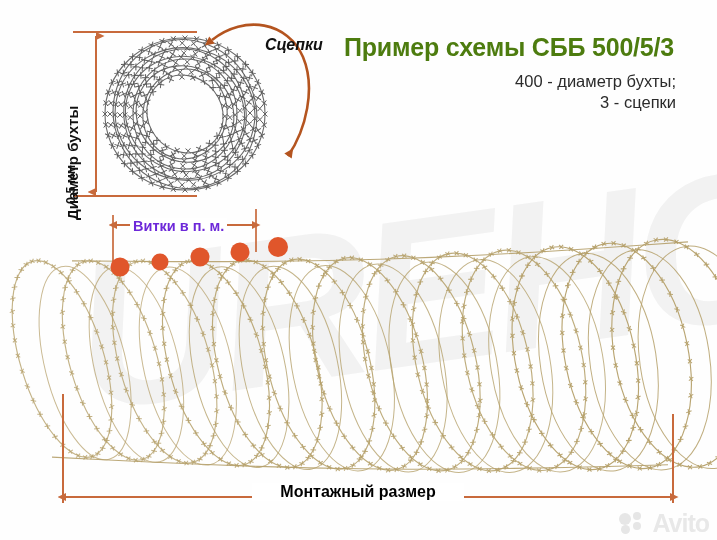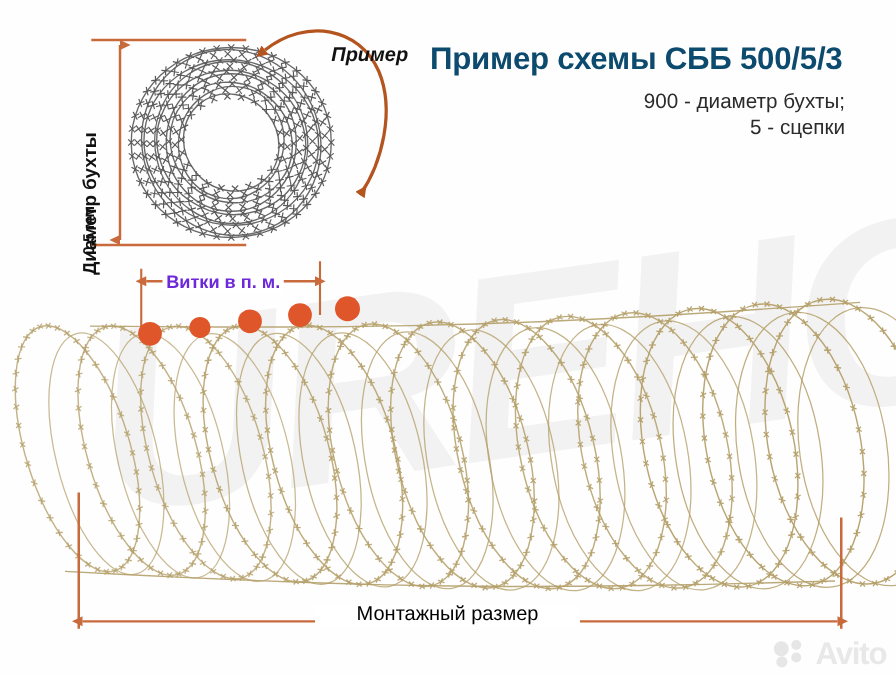--- a/index.html
+++ b/index.html
@@ -37,21 +37,21 @@
     white-space:nowrap;
     user-select:none;
   }
 
   
   .title{
     position:absolute;
     left:344px; top:33px;
     font-size:25px;
     font-weight:bold;
-    color:#0c4a6e;
+    color:#4d7c0f;
     letter-spacing:-0.2px;
     white-space:nowrap;
     z-index:12;
   }
   .spec-list{
     position:absolute;
     right:41px; top:71px;
     text-align:right;
     font-size:16.5px;
     color:#2b2b2b;
@@ -103,21 +103,21 @@
     position:absolute;
     left:-2px; top:22px;
     font-size:12.5px;
     font-weight:bold;
     color:#111;
     white-space:nowrap;
     transform:rotate(-90deg);
     transform-origin:left top;
   }
   .mont-wrap{
-    position:absolute;left:0px;top:483px;width:578px;height:40px;z-index:14;
+    position:absolute;left:0px;top:483px;width:578px;height:40px;z-index:14;font-weight:bold;
   }
   .mont-inner{
     position:absolute;left:252px;top:0px;width:212px;background:#fff;text-align:center;
   }
 
   
   svg.layer{position:absolute;left:0;top:0;width:717px;height:540px;overflow:visible;}
   #coil-layer{z-index:4;}
   #dim-layer{z-index:9;}
   #dots-layer{z-index:10;}
@@ -2634,25 +2634,25 @@
         <circle cx="160" cy="262" r="8.5" fill="#e0562b"></circle>
         <circle cx="200" cy="257" r="9.5" fill="#e0562b"></circle>
         <circle cx="240" cy="252" r="9.5" fill="#e0562b"></circle>
         <circle cx="278" cy="247" r="10" fill="#e0562b"></circle>
       </g>
   </svg>
 
   <div class="title">Пример схемы СББ 500/5/3</div>
 
   <div class="spec-list">
-    <div>900 - диаметр бухты;</div>
-    <div>5 - сцепки</div>
+    <div>400 - диаметр бухты;</div>
+    <div>3 - сцепки</div>
   </div>
 
-  <div class="lbl-stseki">Пример</div>
+  <div class="lbl-stseki">Сцепки</div>
 
   <div class="lbl-vitki">Витки в п. м.</div>
 
   <div class="lbl-diam-wrap">
     <div class="lbl-diam">Диаметр бухты</div>
     <div class="lbl-mm">0,5 мм</div>
   </div>
 
   <div class="mont-wrap">
     <div class="mont-inner">

